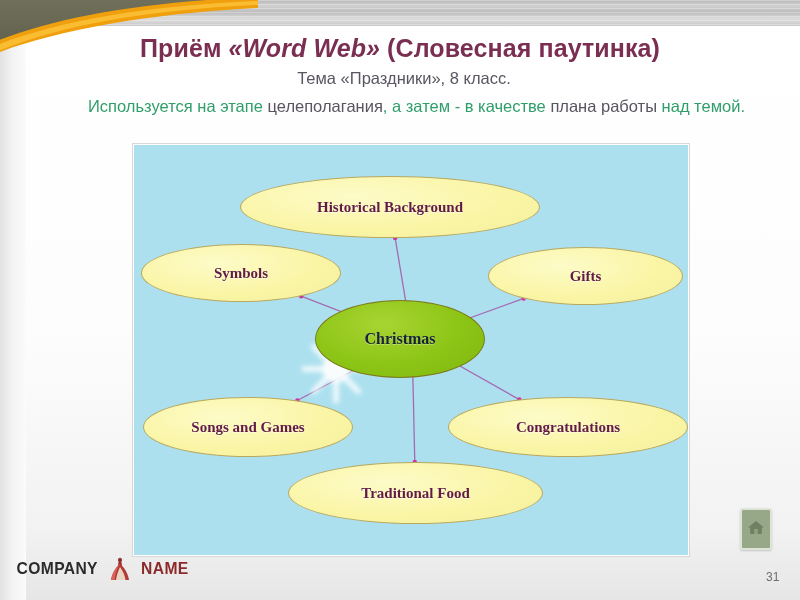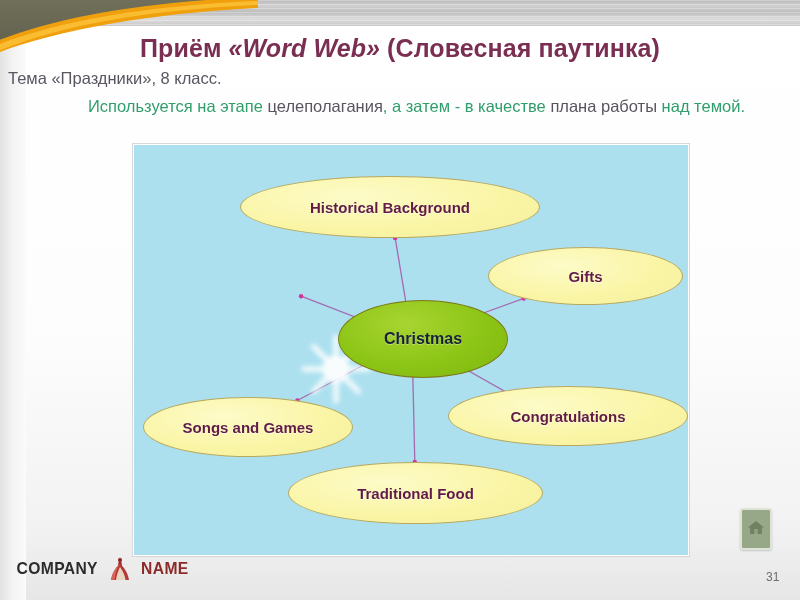--- a/index.html
+++ b/index.html
@@ -52,21 +52,21 @@
 
   
   .hdr{position:absolute;left:0;top:0;width:800px;}
   .title-1{
     text-align:center;font-weight:bold;font-size:25px;
     color:#7a2f52;letter-spacing:.1px;
     margin-top:34px;
   }
   .title-1 .lat{font-style:italic;}
   .title-2{
-    text-align:left;font-size:16.5px;color:#5a5560;margin-top:6px;margin-left:8px;
+    text-align:center;font-size:16.5px;color:#5a5560;margin-top:6px;margin-left:8px;
   }
   .lead{
     margin:7px 0 0 0;padding:0 48px 0 88px;
     font-size:16.5px;line-height:22px;color:#2f9e6a;text-align:left;
   }
   .lead .dk{color:#59545f;}
 
   
   #panel{
     position:absolute;left:132px;top:143px;width:556px;height:412px;
@@ -74,21 +74,21 @@
     border:1px solid #d8d8d8;
     box-shadow:0 0 0 1px #ffffff inset;
     overflow:hidden;
   }
 
   .node{
     position:absolute;
     display:flex;align-items:center;justify-content:center;
     text-align:center;
     border-radius:50%;
-    font-family:Liberation Sans, sans-serif;
+    font-family:Liberation Serif, serif;
     font-weight:bold;
     box-sizing:border-box;
     z-index:3;
   }
   .node.leaf{
     background:radial-gradient(ellipse at 38% 32%,#fdfbc8 0%,#faf5a5 58%,#f5efa0 100%);
     border:1.4px solid #b9a95f;
     color:#611b46;
     font-size:15px;
     text-shadow:0 1px 0 rgba(255,255,255,.55);
@@ -172,21 +172,21 @@
         <line x1="390.71653007529346" y1="154.43434354614703" x2="279" y2="195" stroke="#a46ab0" stroke-width="1.3"></line>
         <circle cx="390.71653007529346" cy="154.43434354614703" r="2.2" fill="#d1359a"></circle>
         <line x1="164.34928075635463" y1="256.5198981307365" x2="279" y2="195" stroke="#a46ab0" stroke-width="1.3"></line>
         <circle cx="164.34928075635463" cy="256.5198981307365" r="2.2" fill="#d1359a"></circle>
         <line x1="386.3790834720785" y1="255.57281631758275" x2="279" y2="195" stroke="#a46ab0" stroke-width="1.3"></line>
         <circle cx="386.3790834720785" cy="255.57281631758275" r="2.2" fill="#d1359a"></circle>
         <line x1="281.7954653018495" y1="318.00047328137885" x2="279" y2="195" stroke="#a46ab0" stroke-width="1.3"></line>
         <circle cx="281.7954653018495" cy="318.00047328137885" r="2.2" fill="#d1359a"></circle>
       </svg>
 
-    <div class="node center" style="left:205px;top:156px;width:170px;height:78px;">
+    <div class="node center" style="left:182px;top:156px;width:170px;height:78px;">
       <span>Christmas</span>
     </div>
 
   <div class="flake" style="left: 160px; top: 182px; width: 86px; height: 86px;"><svg width="86" height="86" viewBox="0 0 86 86">
           <defs>
             <filter id="bl160" x="-40%" y="-40%" width="180%" height="180%">
               <feGaussianBlur stdDeviation="2.4"></feGaussianBlur>
             </filter>
           </defs>
           <g filter="url(#bl160)">
@@ -197,27 +197,30 @@
             <rect x="40.4" y="8.6" width="5.2" height="34.4" rx="2.6" fill="#ffffff" transform="rotate(180 43 43)"></rect>
             <rect x="40.4" y="8.6" width="5.2" height="34.4" rx="2.6" fill="#ffffff" transform="rotate(225 43 43)"></rect>
             <rect x="40.4" y="8.6" width="5.2" height="34.4" rx="2.6" fill="#ffffff" transform="rotate(270 43 43)"></rect>
             <rect x="40.4" y="8.6" width="5.2" height="34.4" rx="2.6" fill="#ffffff" transform="rotate(315 43 43)"></rect>
             <circle cx="43" cy="43" r="13.76" fill="#ffffff"></circle>
           </g>
         </svg></div>
       <div class="node leaf" style="left: 107px; top: 32px; width: 300px; height: 62px;">
         <span>Historical Background</span>
       </div>
+      <div class="node leaf" style="left: 8px; top: 100px; width: 200px; height: 58px;">
+        <span>Symbols</span>
+      </div>
       <div class="node leaf" style="left: 355px; top: 103px; width: 195px; height: 58px;">
         <span>Gifts</span>
       </div>
       <div class="node leaf" style="left: 10px; top: 253px; width: 210px; height: 60px;">
         <span>Songs and Games</span>
       </div>
-      <div class="node leaf" style="left: 315px; top: 242px; width: 240px; height: 60px; justify-content: center;">
+      <div class="node leaf" style="left: 315px; top: 253px; width: 240px; height: 60px; justify-content: center;">
         <span>Congratulations</span>
       </div>
       <div class="node leaf" style="left: 155px; top: 318px; width: 255px; height: 62px;">
         <span>Traditional Food</span>
       </div>
     </div>
 
   <div class="logo">
     <span class="word">COMPANY</span>
     <span class="mark">

